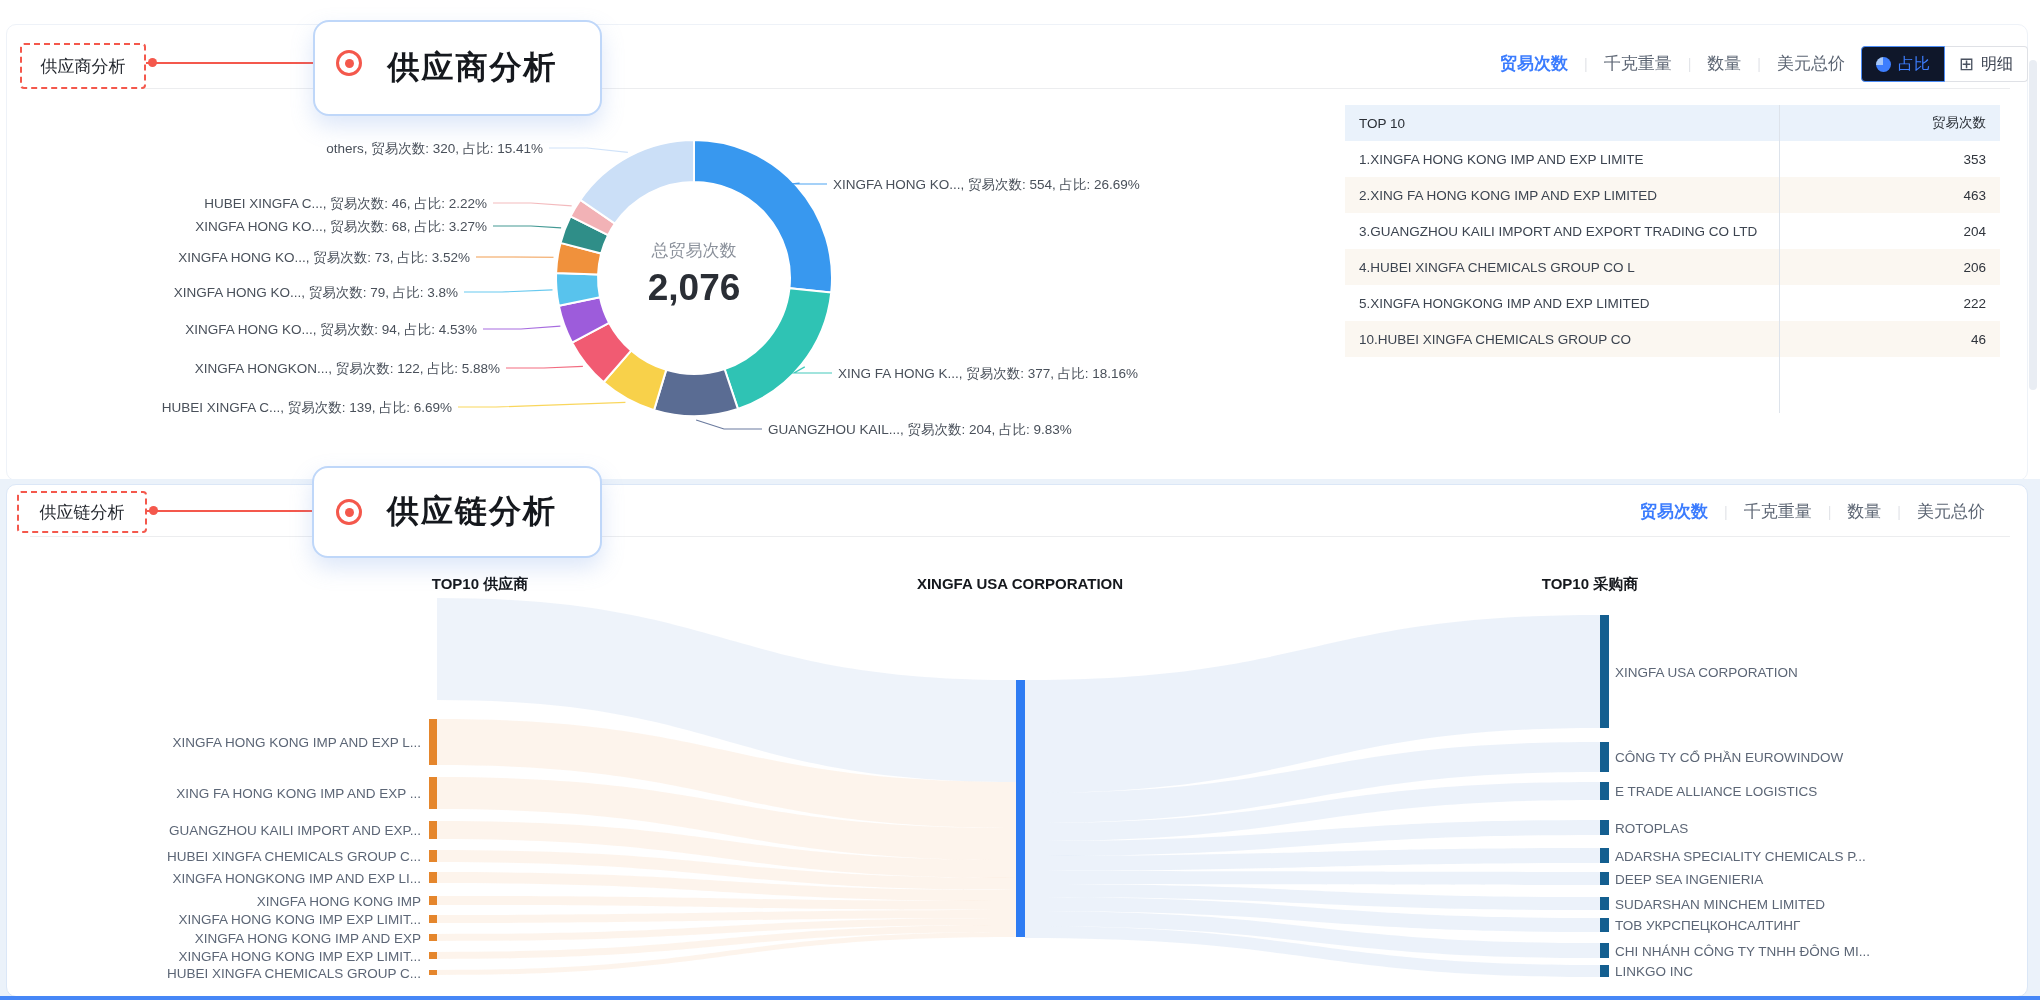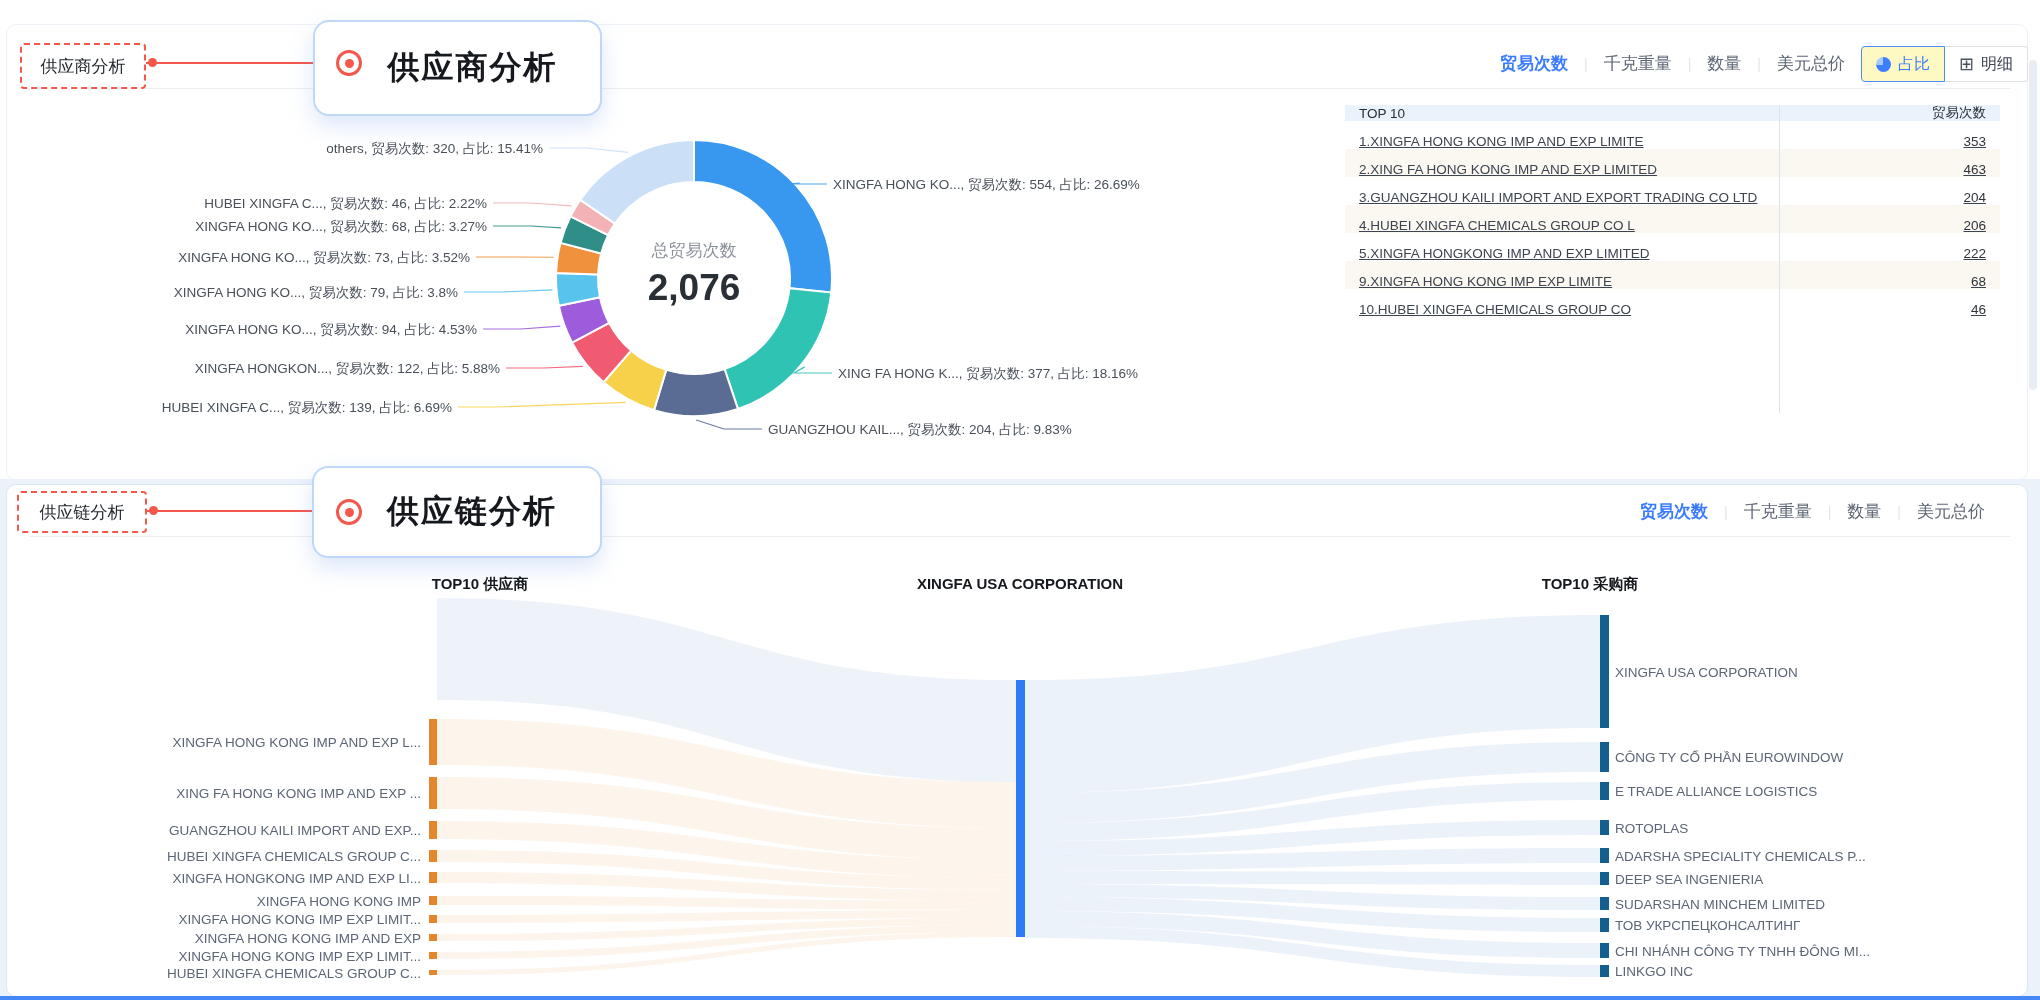--- a/index.html
+++ b/index.html
@@ -46,31 +46,31 @@
   .tab{cursor:pointer;white-space:nowrap;}
   .tab.active{color:#3B7CFE;font-weight:700;}
   .tab-sep{color:#E3E5E9;font-size:14px;}
 
   
   .toggle-group{left:1861px;top:46px;display:flex;z-index:4;}
   .tg-btn{height:36px;display:flex;align-items:center;gap:7px;padding:0 14px;font-size:16px;
           border:1px solid #DFE1E6;background:#fff;color:#3e4553;box-sizing:border-box;}
   .tg-btn.first{border-radius:4px 0 0 4px;}
   .tg-btn.last{border-radius:0 4px 4px 0;border-left:none;}
-  .tg-btn.active{border:1px solid #4D8DF7;background:#fef9c3;color:#3D7EFE;}
+  .tg-btn.active{border:1px solid #4D8DF7;background:#0f172a;color:#3D7EFE;}
   .pie-ico{width:15px;height:15px;border-radius:50%;
            background:conic-gradient(#3D7EFE 0 268deg,#A6C8FA 268deg 360deg);}
   .grid-ico{font-size:18px;line-height:15px;color:#4a5260;}
 
   
   .top10{left:1345px;top:105px;width:655px;z-index:2;font-size:13.5px;}
-  .t-head{display:flex;height:16px;align-items:center;background:#EAF2FB;color:#2a2f36;font-weight:500;}
+  .t-head{display:flex;height:36px;align-items:center;background:#EAF2FB;color:#2a2f36;font-weight:500;}
   .t-head .c-name{padding-left:14px;width:420px;}
   .t-head .c-val{flex:1;text-align:right;padding-right:14px;}
-  .t-row{display:flex;height:28px;align-items:flex-end;color:#3c4450;background:#fff;text-decoration:underline;}
+  .t-row{display:flex;height:36px;align-items:center;color:#3c4450;background:#fff;}
   .t-rows .t-row:nth-child(even){background:#FBF7F1;}
   .t-row .c-name{padding-left:14px;width:420px;white-space:nowrap;overflow:hidden;}
   .t-row .c-val{flex:1;text-align:right;padding-right:14px;color:#2f343c;}
   .t-vline{left:1779px;top:105px;width:1px;height:308px;background:#DDE3EB;z-index:3;}
 
   
   .chart-svg{left:0;top:0;z-index:1;}
   .sankey-svg{left:0;top:478px;z-index:2;}
   text.donut-label{font-size:13.5px;fill:#49505a;}
   text.donut-center-title{font-size:17px;fill:#8b919b;text-anchor:middle;}
@@ -177,24 +177,20 @@
           <span class="c-name">3.GUANGZHOU KAILI IMPORT AND EXPORT TRADING CO LTD</span>
           <span class="c-val">204</span>
         </div>
       <div class="t-row">
           <span class="c-name">4.HUBEI XINGFA CHEMICALS GROUP CO L</span>
           <span class="c-val">206</span>
         </div>
       <div class="t-row">
           <span class="c-name">5.XINGFA HONGKONG IMP AND EXP LIMITED</span>
           <span class="c-val">222</span>
-        </div>
-      <div class="t-row">
-          <span class="c-name">9.XINGFA HONG KONG IMP EXP LIMITE</span>
-          <span class="c-val">68</span>
         </div>
       <div class="t-row">
           <span class="c-name">10.HUBEI XINGFA CHEMICALS GROUP CO</span>
           <span class="c-val">46</span>
         </div>
     </div>
   </div>
   <div class="abs t-vline"></div>
 
   <svg class="abs sankey-svg" id="sankey-svg" width="2040" height="530">

